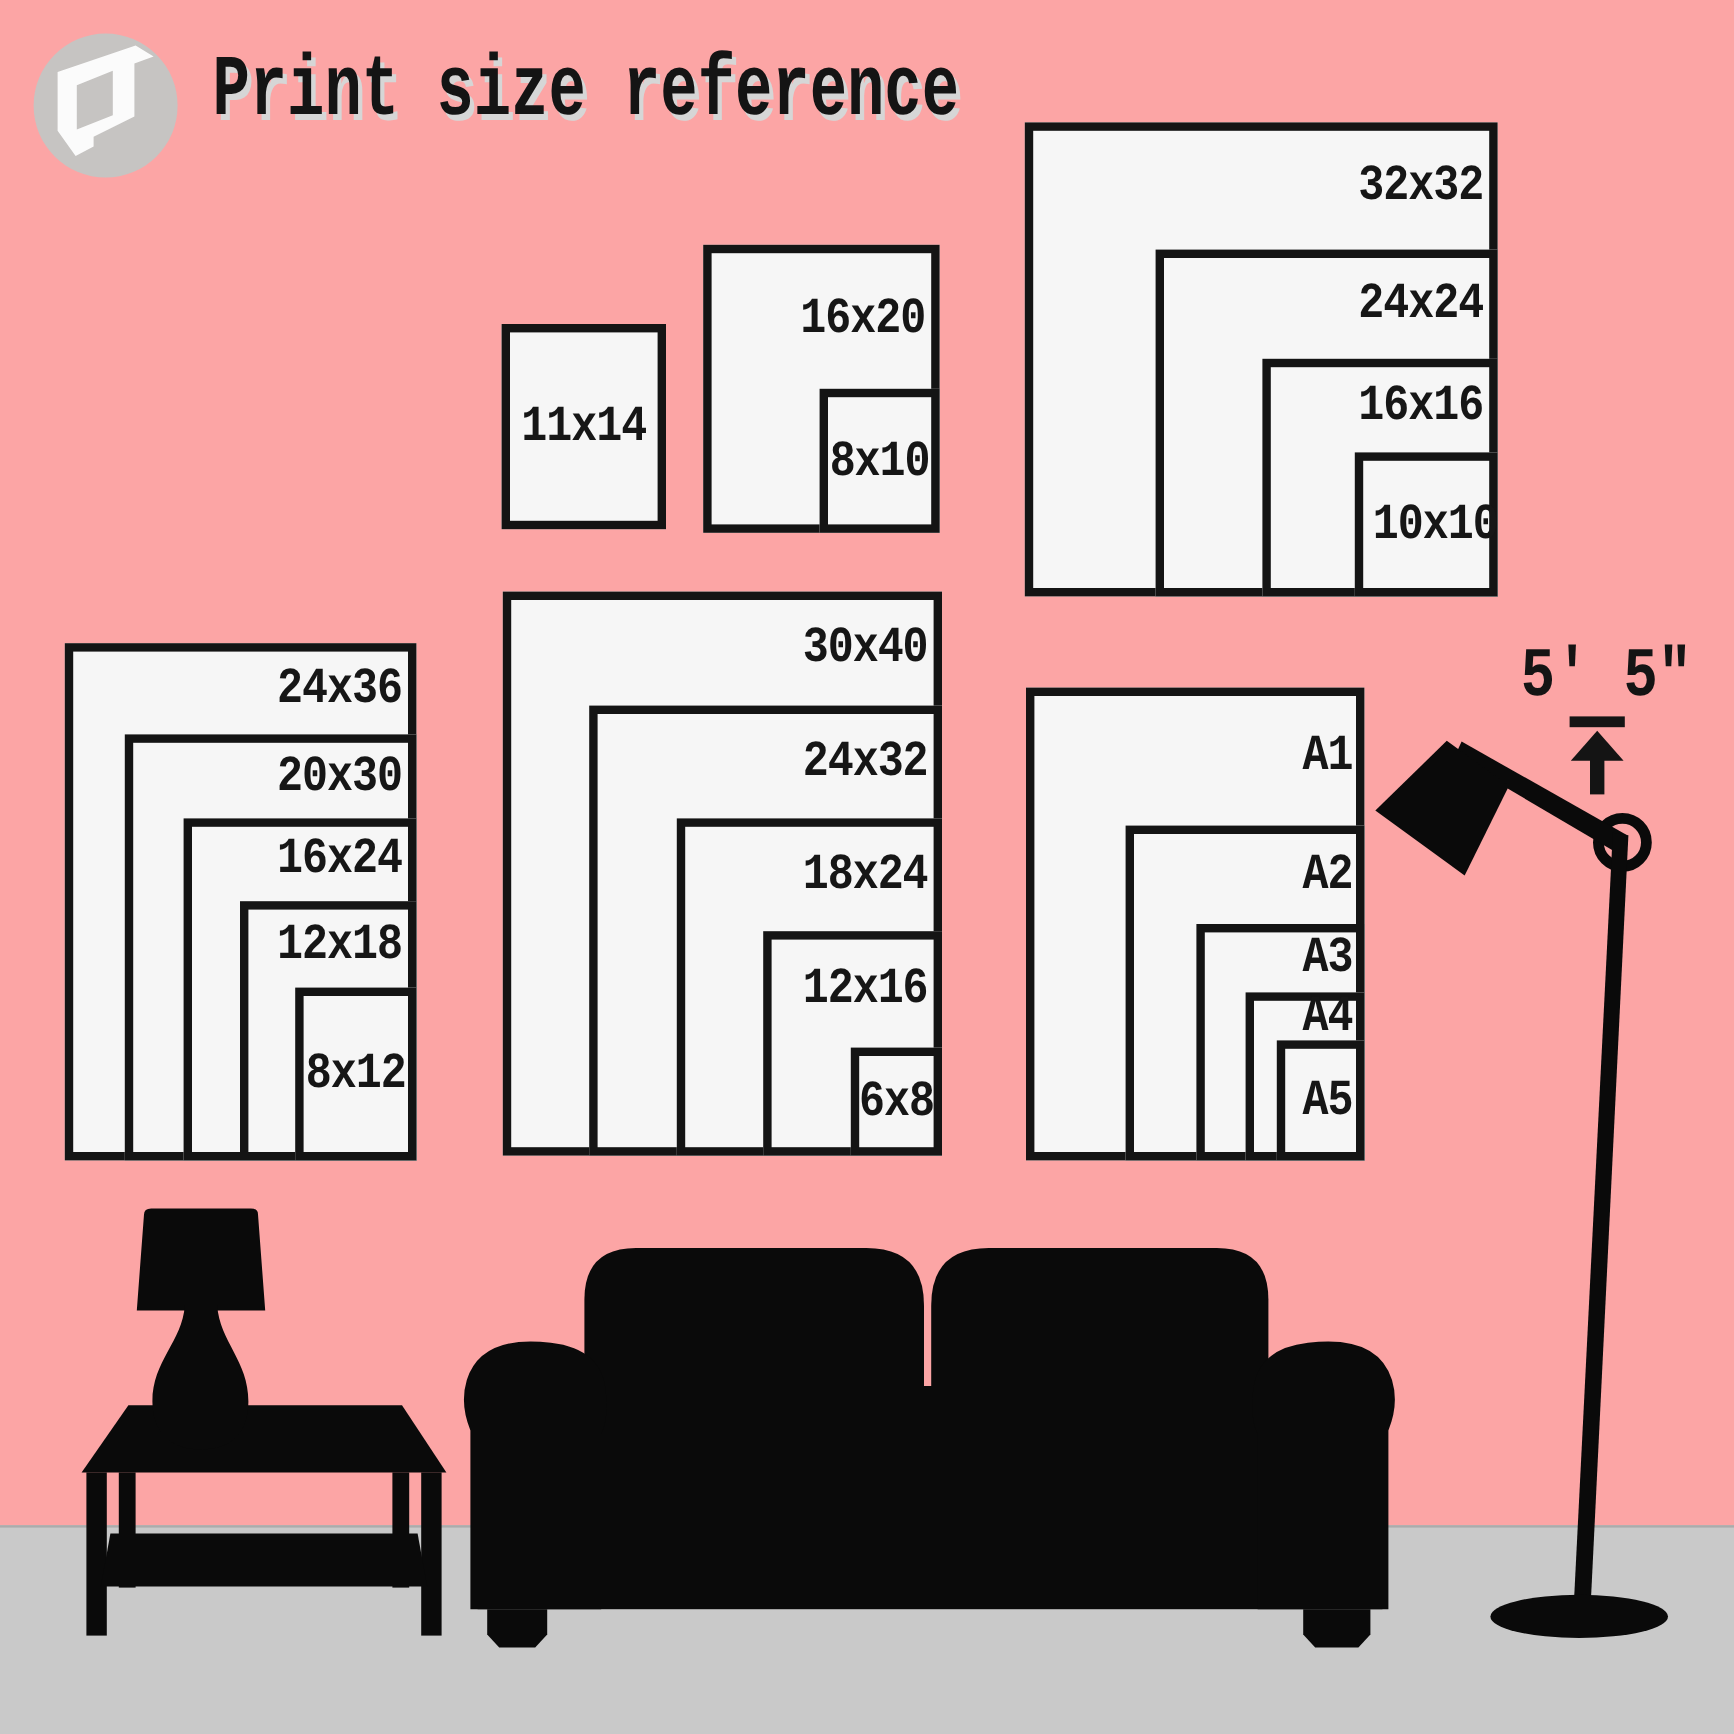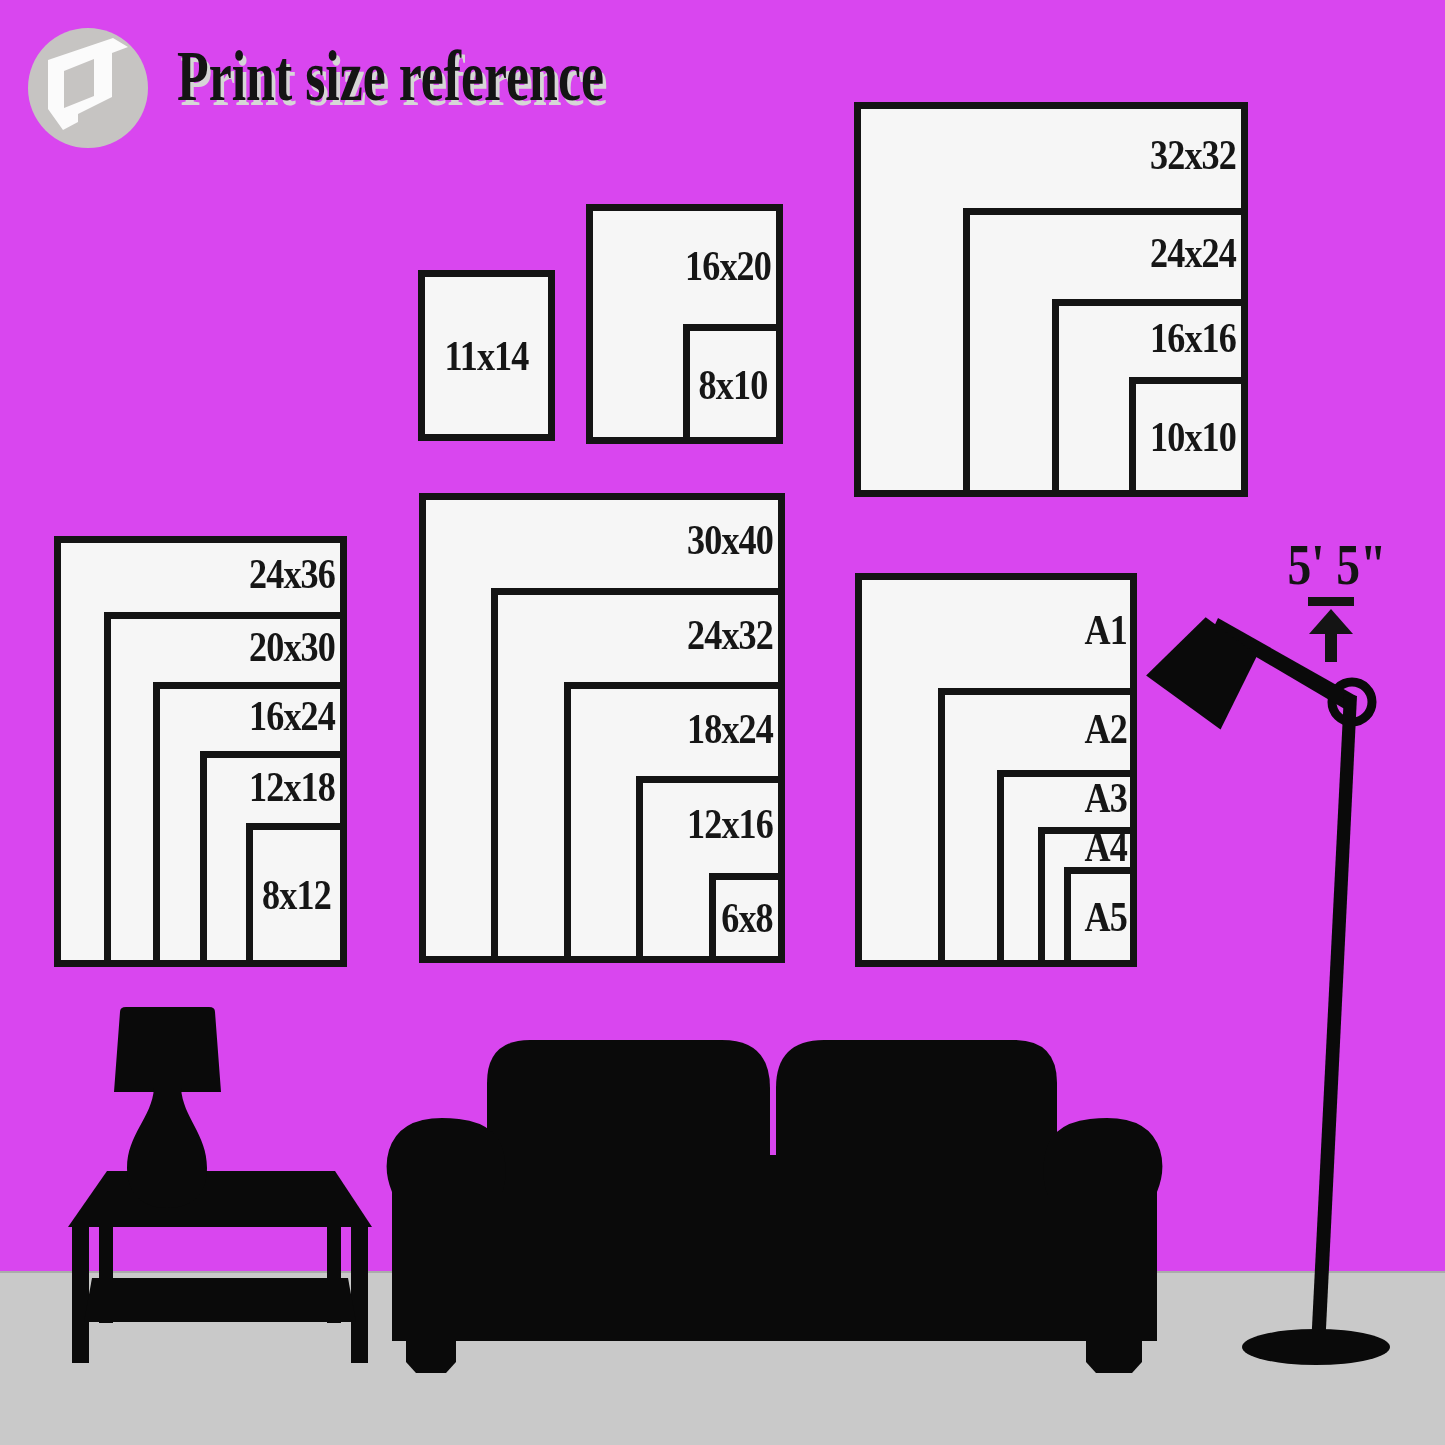--- a/index.html
+++ b/index.html
@@ -1,19 +1,19 @@
 <!DOCTYPE html>
 <html><head>
 <meta charset="utf-8">
 <style>
   html,body { margin:0; padding:0; background:#e8e8e8; }
   .stage {
     position:relative; width:1445px; height:1445px; overflow:hidden;
-    background:#d946ef;
-    font-family:Liberation Serif, serif;
+    background:#fca5a5;
+    font-family:Liberation Mono, monospace;
   }
   .floor {
     position:absolute; left:0; top:1271px; width:1445px; height:174px;
     background:#c9c9c9; border-top:2px solid #ababab;
   }
   .scene-svg { position:absolute; left:0; top:0; }
   .logo-svg { position:absolute; left:26px; top:26px; }
   .title {
     position:absolute; left:177px; top:40px; white-space:nowrap;
     font-size:72px; line-height:72px; font-weight:700; color:#141414;

